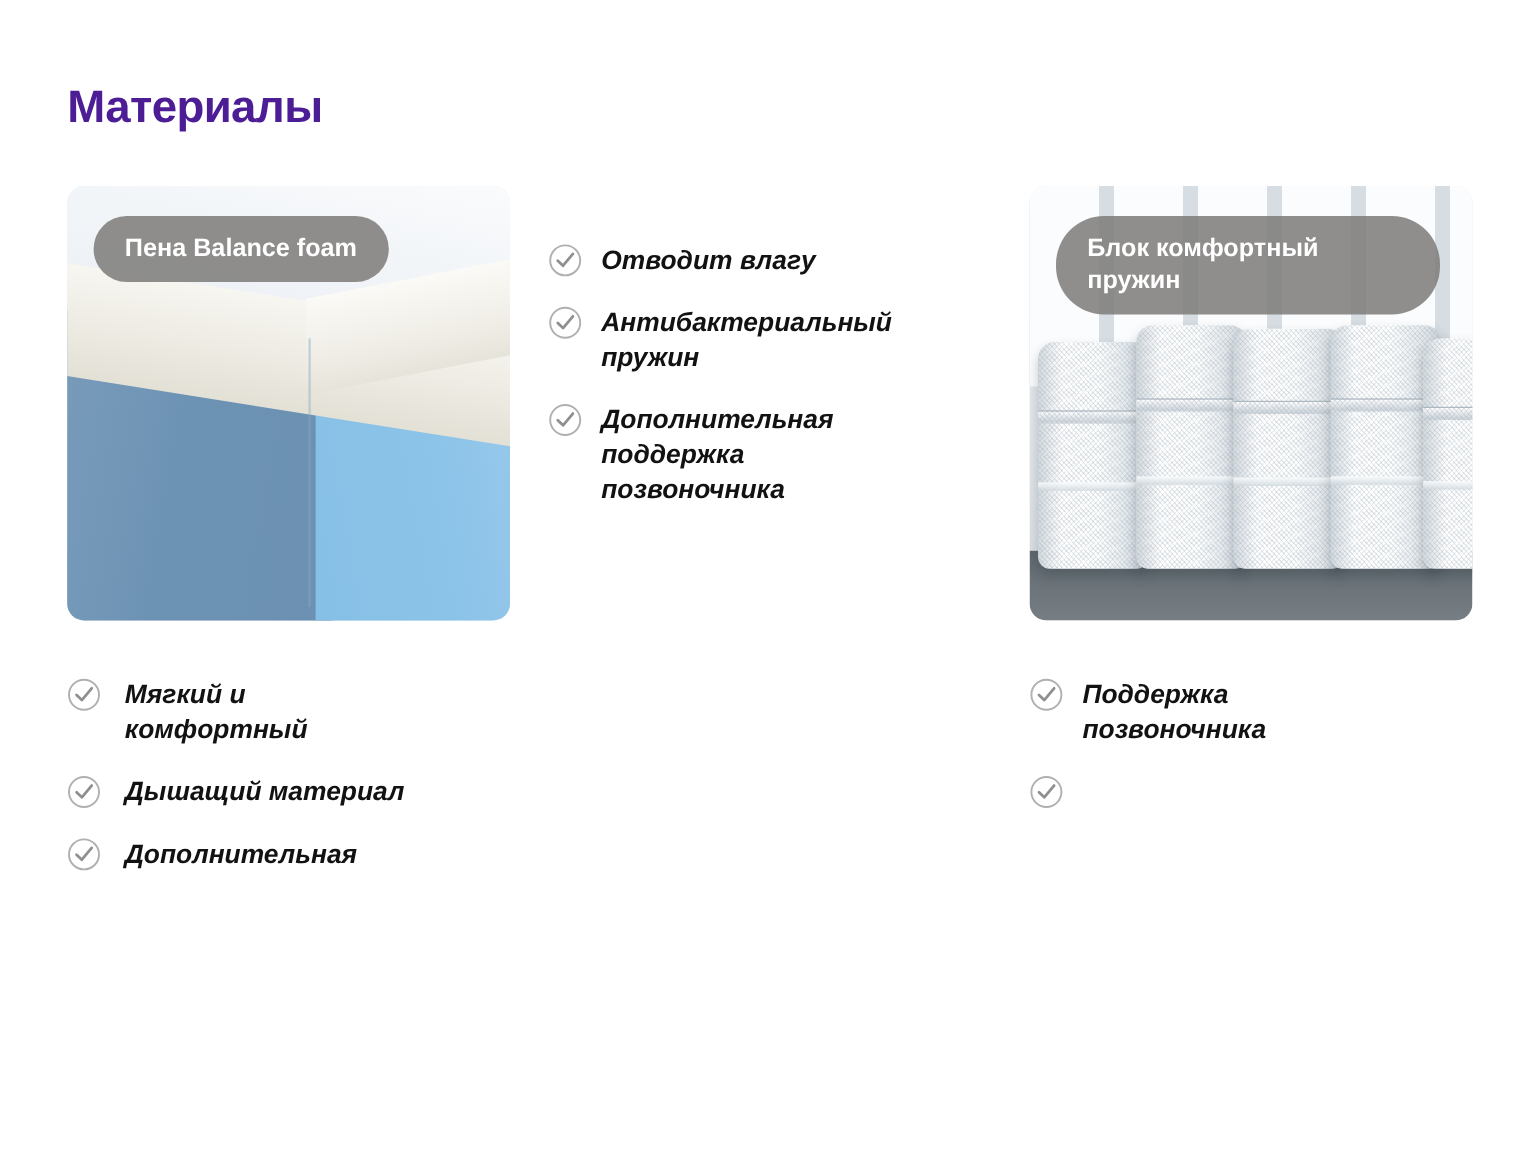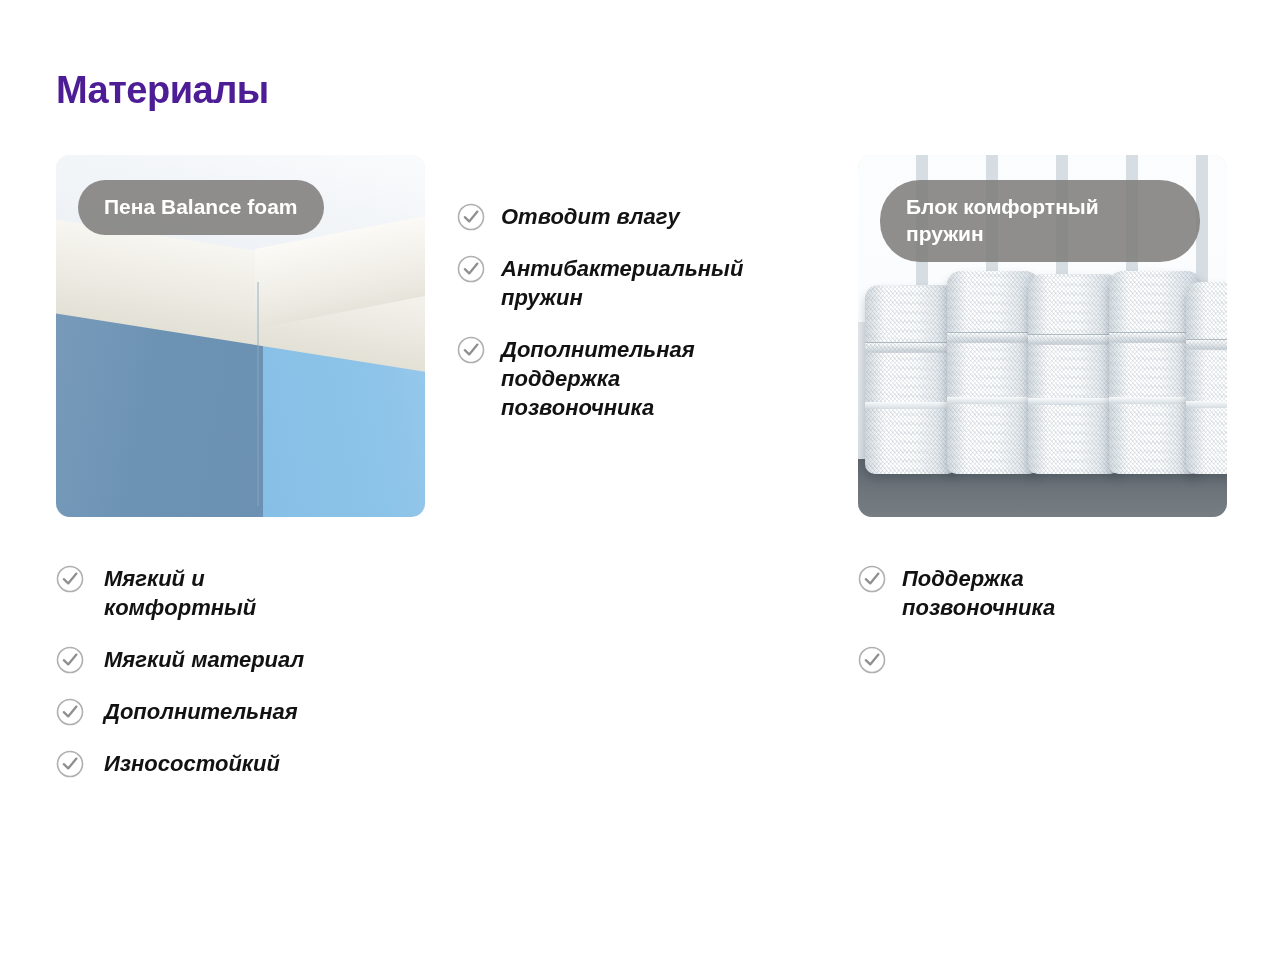--- a/index.html
+++ b/index.html
@@ -308,39 +308,30 @@
           <span class="feature-text">Мягкий и
 комфортный</span>
         </div>
         <div class="feature-item">
           <span class="check-icon">
             <svg viewBox="0 0 28 28" width="28" height="28">
               <circle cx="14" cy="14" r="12.5" fill="none" stroke="#b0b0b0" stroke-width="1.6"></circle>
               <path d="M7.8 14.2 L12.2 18.4 L20.4 8.6" fill="none" stroke="#8f8f8f" stroke-width="2.3" stroke-linecap="round" stroke-linejoin="round"></path>
             </svg>
           </span>
-          <span class="feature-text"> Мягкий материал</span>
+          <span class="feature-text"> Дышащий материал</span>
         </div>
         <div class="feature-item">
           <span class="check-icon">
             <svg viewBox="0 0 28 28" width="28" height="28">
               <circle cx="14" cy="14" r="12.5" fill="none" stroke="#b0b0b0" stroke-width="1.6"></circle>
               <path d="M7.8 14.2 L12.2 18.4 L20.4 8.6" fill="none" stroke="#8f8f8f" stroke-width="2.3" stroke-linecap="round" stroke-linejoin="round"></path>
             </svg>
           </span>
           <span class="feature-text">Дополнительная</span>
-        </div>
-        <div class="feature-item">
-          <span class="check-icon">
-            <svg viewBox="0 0 28 28" width="28" height="28">
-              <circle cx="14" cy="14" r="12.5" fill="none" stroke="#b0b0b0" stroke-width="1.6"></circle>
-              <path d="M7.8 14.2 L12.2 18.4 L20.4 8.6" fill="none" stroke="#8f8f8f" stroke-width="2.3" stroke-linecap="round" stroke-linejoin="round"></path>
-            </svg>
-          </span>
-          <span class="feature-text">Износостойкий</span>
         </div>
       </div>
     </div>
 
     <div class="column col-2">
 
 
       <div class="features">
         <div class="feature-item">
           <span class="check-icon">

